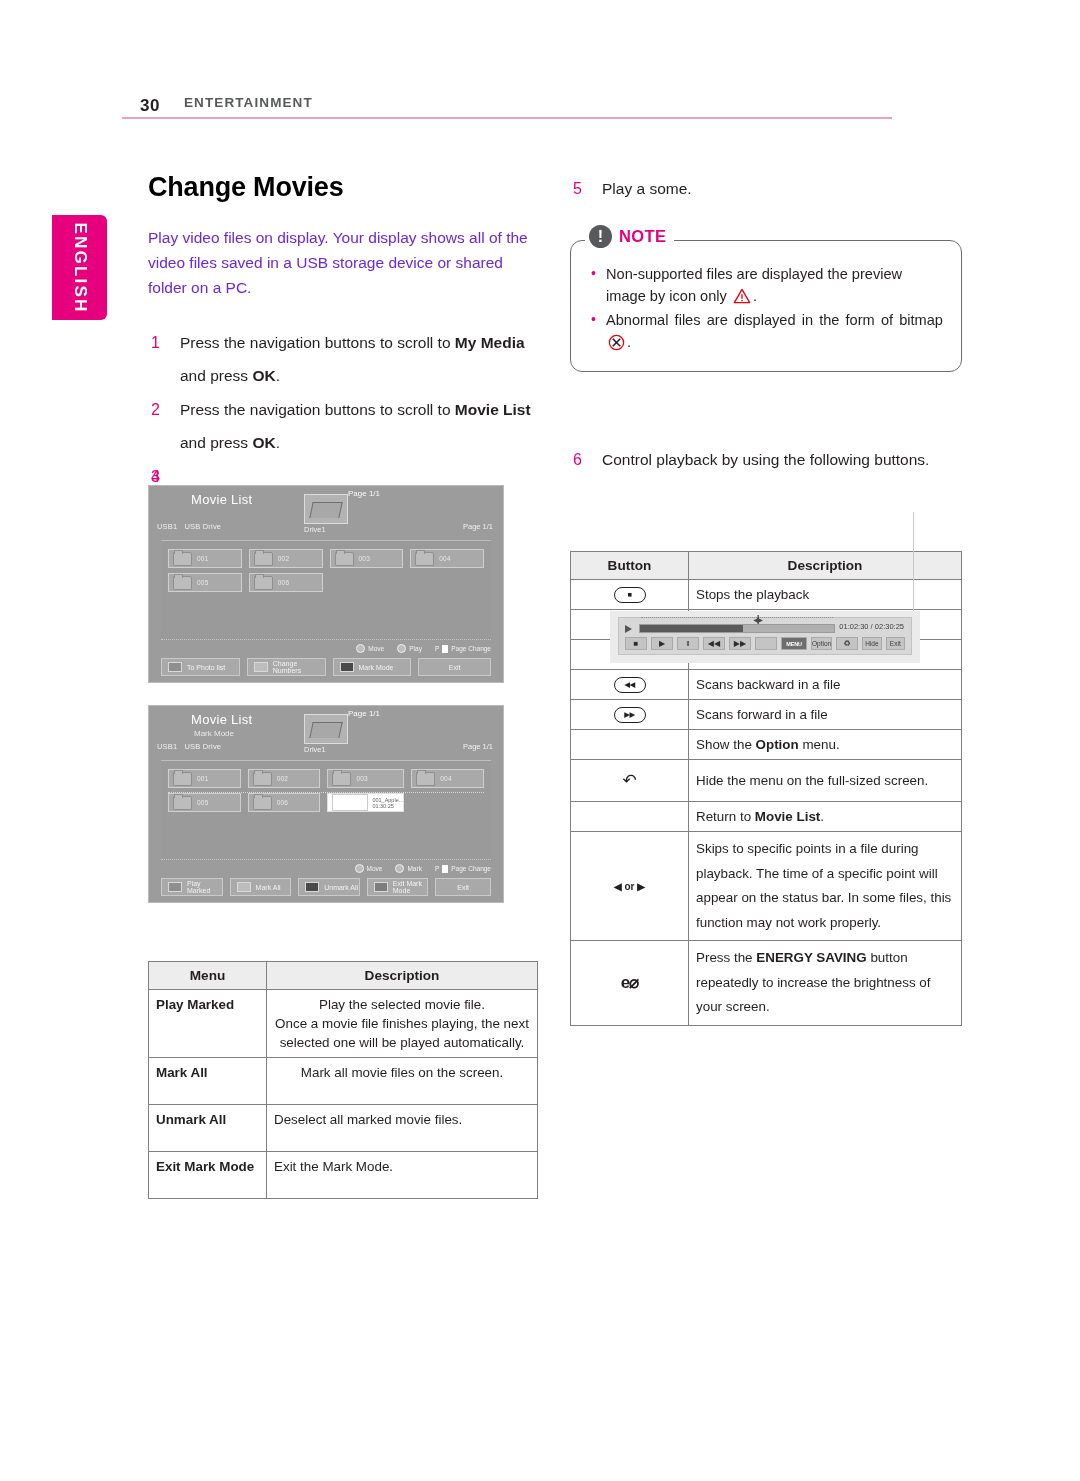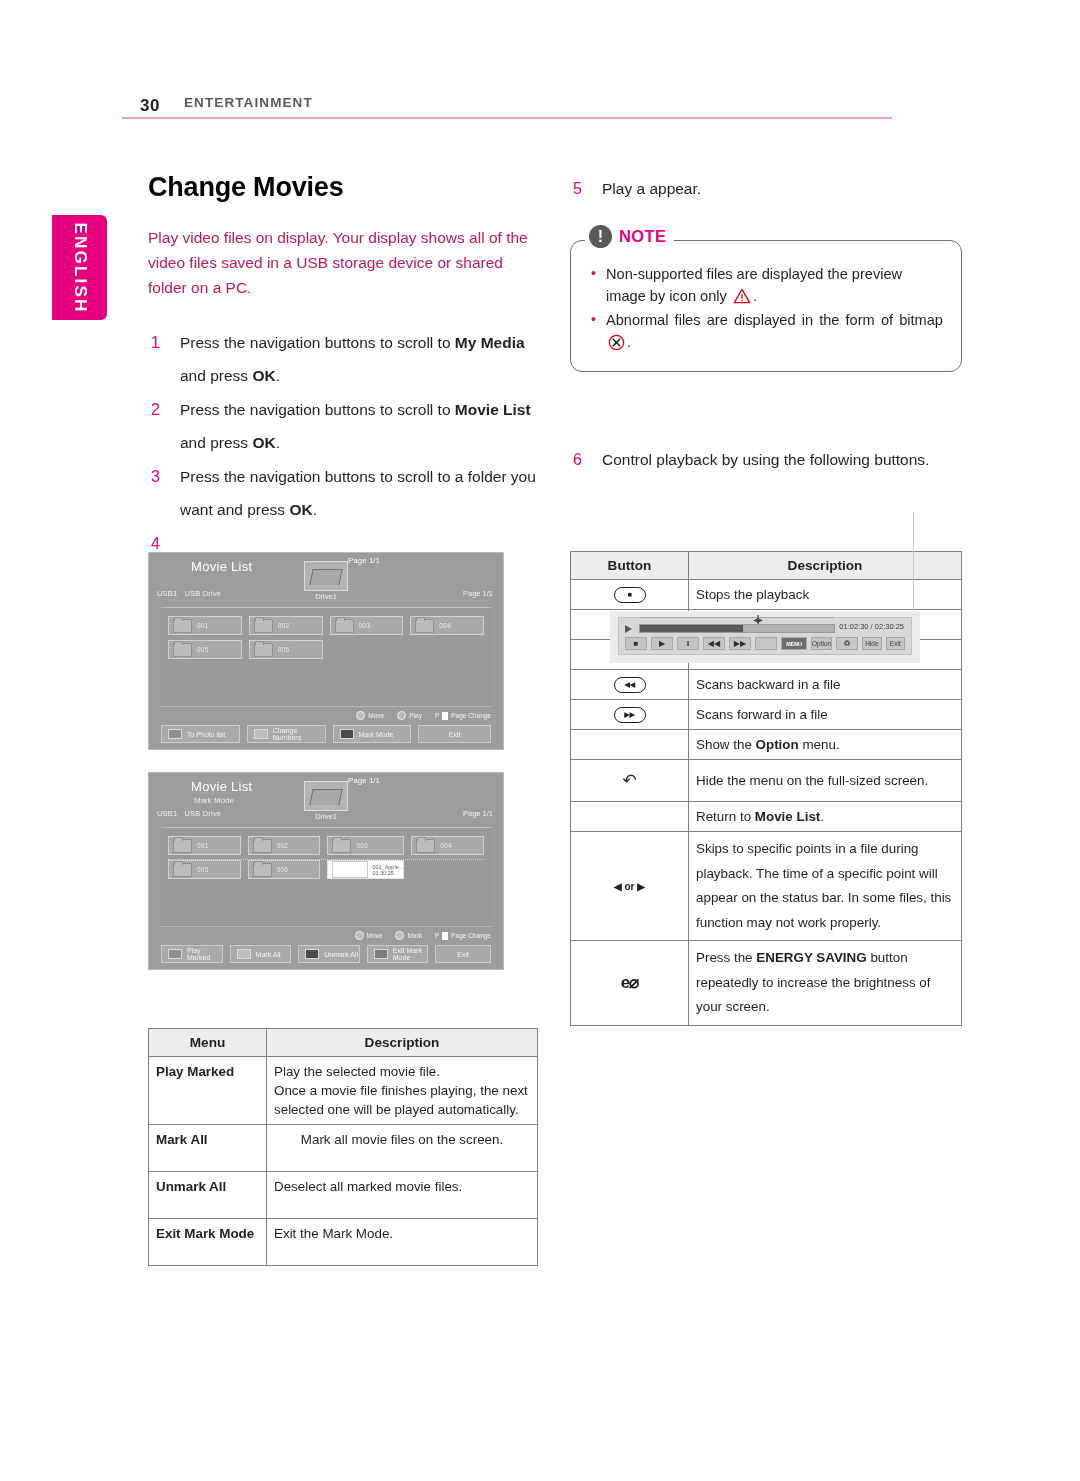--- a/index.html
+++ b/index.html
@@ -84,21 +84,21 @@
     font-weight: bold;
     color: #000000;
     letter-spacing: -0.2px;
     margin: 12px 0 0 0;
   }
 
   .intro {
     font-size: 15.5px;
     line-height: 25px;
     margin: 22px 0 0 0;
-    color: #be185d;
+    color: #6d28d9;
   }
 
   
   .steps { margin-top: 26px; }
   .step {
     position: relative;
     padding-left: 32px;
     font-size: 15.5px;
     line-height: 33px;
     color: #231f20;
@@ -216,21 +216,21 @@
     position: absolute; left: 45px; top: 23px;
     font-size: 8px; color: #e8e8e8;
   }
   .osd-src {
     position: absolute; left: 8px; top: 36px;
     font-size: 7.5px; color: #efefef; letter-spacing: 0.2px;
   }
   .osd-src .sep { display: inline-block; width: 7px; }
   .osd-drive-wrap {
     position: absolute; left: 50%; top: 8px;
-    transform: translateX(-50%); text-align: center;
+    transform: translateX(-50%); text-align: left;
   }
   .osd-drive-icon {
     width: 42px; height: 28px;
     background: #b3b3b3;
     border: 1px solid #dcdcdc;
     margin: 0 auto;
     position: relative;
   }
   .osd-drive-icon::after {
     content: "";
@@ -512,21 +512,20 @@
     <div class="step">
       <span class="num">1</span>
       <span><span>Press the navigation buttons to scroll to </span><b>My Media</b><span> and press </span><b>OK</b><span>.</span></span>
     </div>
     <div class="step">
       <span class="num">2</span>
       <span><span>Press the navigation buttons to scroll to </span><b>Movie List</b><span> and press </span><b>OK</b><span>.</span></span>
     </div>
     <div class="step">
       <span class="num">3</span>
-      <span><span>Press the navigation buttons to scroll to a folder you want and press </span><b>OK</b><span>.</span></span>
     </div>
     <div class="step">
       <span class="num">4</span>
     </div>
   </div>
 
   <div class="osd" id="osd1" style="margin-top:26px; width:356px; height:198px;">
     <div class="osd-head">
       <span class="osd-title">Movie List</span>
       <span class="osd-src"><span>USB1</span><span class="sep"></span><span>USB Drive</span></span>
@@ -693,21 +692,21 @@
         </colgroup>
       <thead>
         <tr>
           <th>Menu</th>
           <th>Description</th>
         </tr>
       </thead>
       <tbody>
         <tr>
           <td class="key">Play Marked</td>
-          <td style="white-space:pre-line;">Play the selected movie file.
+          <td style="white-space:pre-line;text-align:center;">Play the selected movie file.
 Once a movie file finishes playing, the next selected one will be played automatically.</td>
         </tr>
         <tr>
           <td class="key">Mark All</td>
           <td style="padding-bottom:22px;text-align:center;">Mark all movie files on the screen.</td>
         </tr>
         <tr>
           <td class="key">Unmark All</td>
           <td style="padding-bottom:22px;">Deselect all marked movie files.</td>
         </tr>
@@ -717,21 +716,21 @@
         </tr>
       </tbody>
     </table>
   </div>
 </div>
 
 <div class="column" id="col-right">
 
   <div class="step-single" style="margin-top:16px;">
     <span class="num">5</span>
-    <span>Play a appear.</span>
+    <span>Play a some.</span>
   </div>
 
   <div class="note-box">
     <div class="note-head">
       <span class="note-badge">!</span>
       <span class="note-title">NOTE</span>
     </div>
     <ul class="note-list">
       <li>
         <span>Non-supported files are displayed the preview image by icon only</span>

